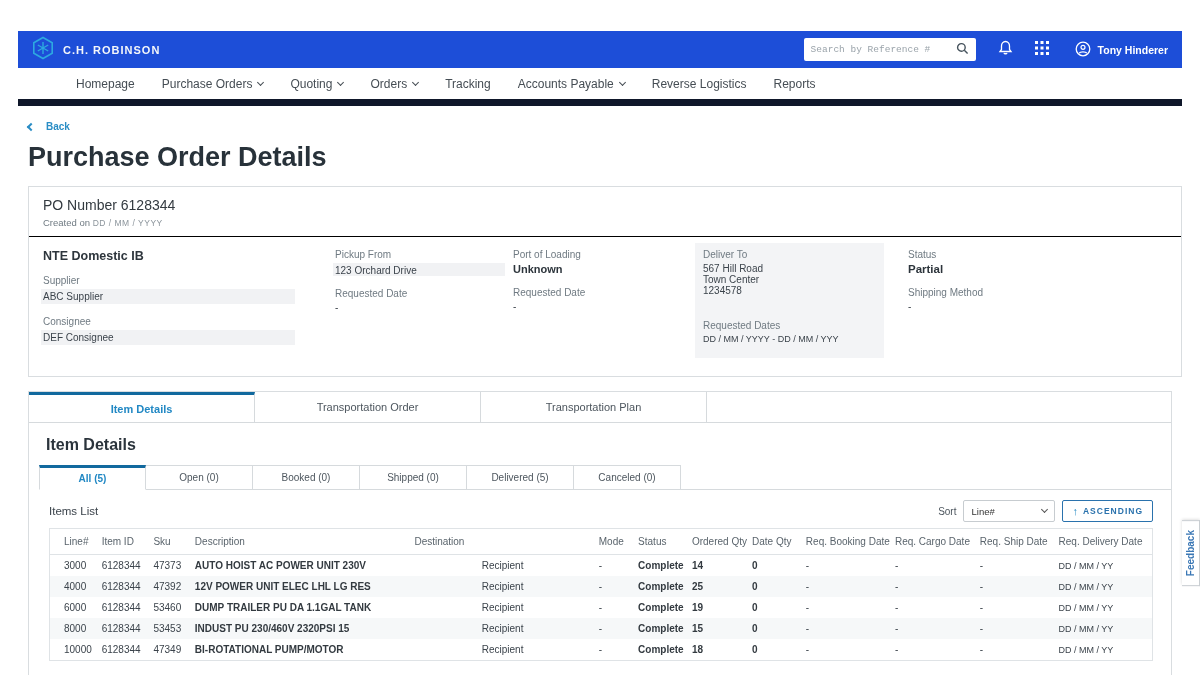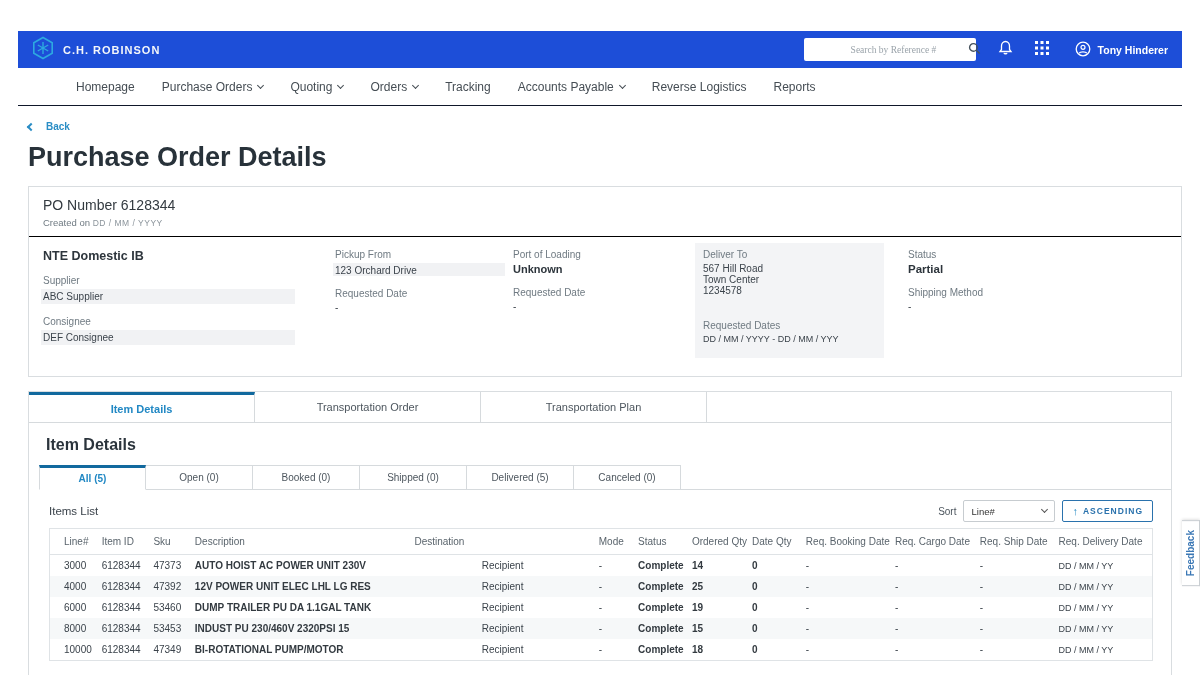--- a/index.html
+++ b/index.html
@@ -7,27 +7,27 @@
     font-family:"Liberation Sans","DejaVu Sans",sans-serif; }
   .app { position:absolute; left:18px; top:31px; width:1164px; }
 
   
   .navbar { height:37px; background:#1d4ed8; display:flex; align-items:center; padding:0 14px; }
   .brand { display:flex; align-items:center; gap:9px; }
   .brand-name { color:#f4f7fa; font-size:11px; font-weight:bold; letter-spacing:1px; }
   .nav-spacer { flex:1; }
   .search-box { width:172px; height:23px; background:#fff; border-radius:2px; display:flex; align-items:center; padding:0 7px; }
   .search-box input { border:none; outline:none; flex:1; font-size:9.5px; color:#333;
-    font-family:Liberation Serif, serif;margin-left:40px; }
+    font-family:Liberation Mono, monospace; }
   .search-box input::placeholder { color:#9aa3aa; }
   .nav-icons { display:flex; align-items:center; gap:22px; margin-left:22px; }
   .user-chip { display:flex; align-items:center; gap:7px; color:#fff; font-size:10.5px; font-weight:bold; margin-left:4px; }
 
   
-  .menubar { height:38px; display:flex; align-items:center; gap:27px; padding:0 58px; border-bottom:1px solid #0f172a; }
+  .menubar { height:38px; display:flex; align-items:center; gap:27px; padding:0 58px; border-bottom:7px solid #0f172a; }
   .menu-item { display:flex; align-items:center; gap:6px; font-size:12px; color:#454d54; cursor:pointer; }
   .caret { width:5px; height:5px; border-right:1.4px solid #454d54; border-bottom:1.4px solid #454d54;
     transform:rotate(45deg); margin-top:-3px; display:inline-block; }
 
   
   .back-row { margin:15px 0 0 10px; display:flex; align-items:center; gap:12px; cursor:pointer; }
   .back-caret { width:6px; height:6px; border-left:2px solid #2a8dc5; border-bottom:2px solid #2a8dc5;
     transform:rotate(45deg); display:inline-block; }
   .back-label { color:#2a8dc5; font-size:10px; font-weight:bold; }
   .page-title { font-size:27px; font-weight:bold; color:#28323a; margin:10px 0 13px 10px; }

